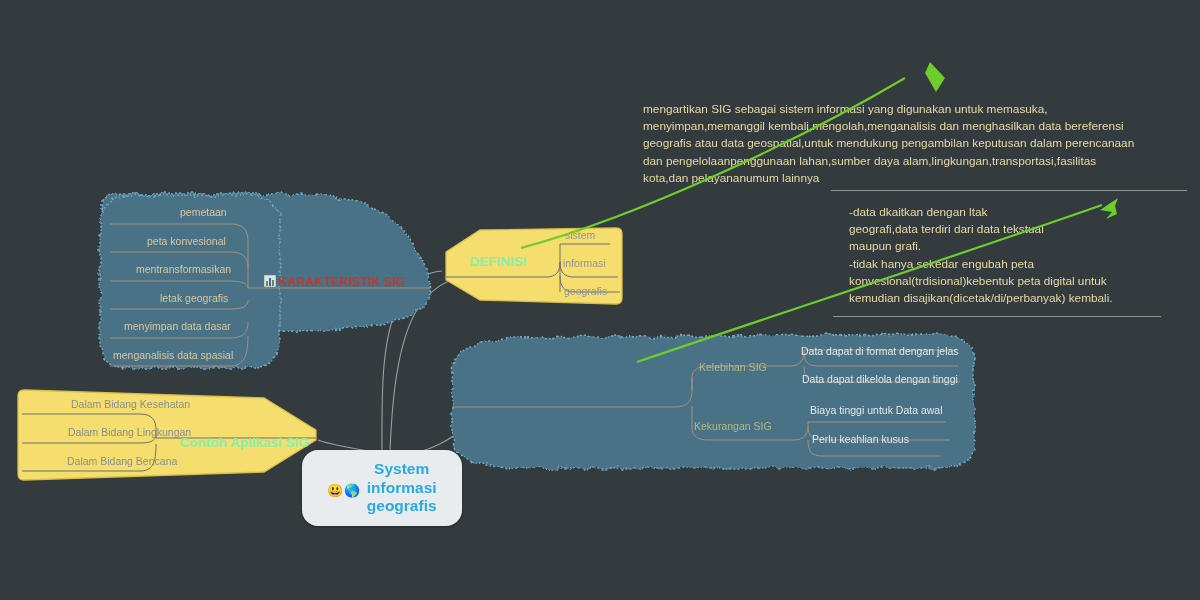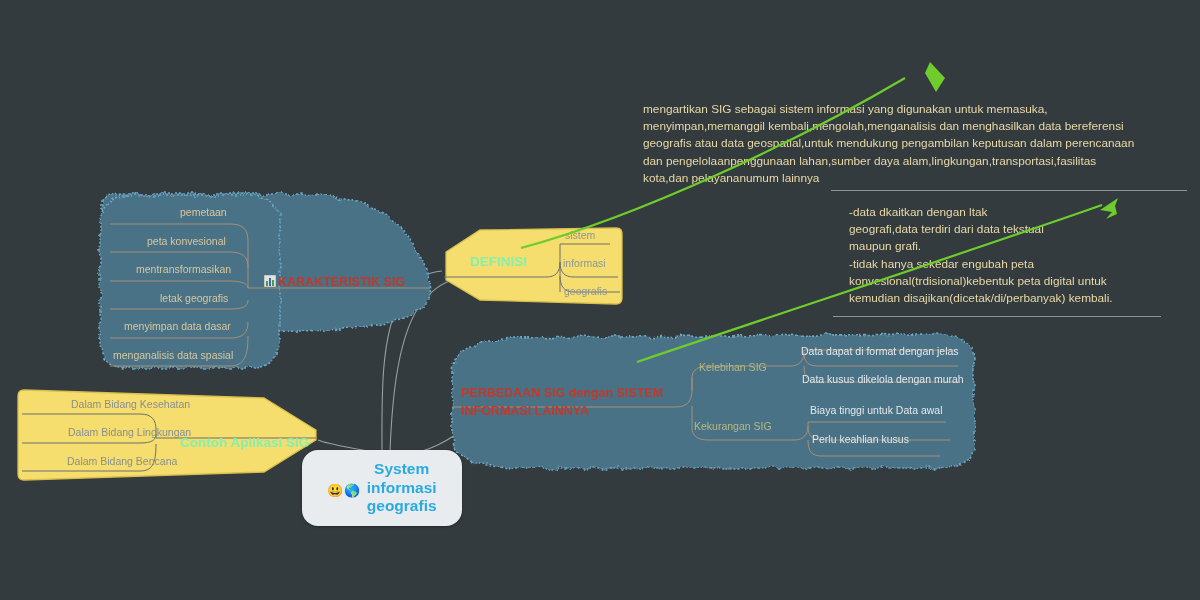--- a/index.html
+++ b/index.html
@@ -250,24 +250,23 @@
       <path d="M692,390 L692,378"></path>
       <path d="M786,366 L790,366 C800,366 804,360 804,352 L804,350 L956,350"></path>
       <path d="M804,352 C804,362 808,366 818,366 L958,366"></path>
       <path d="M804,366 C804,378 808,382 818,382 L960,382"></path>
       <path d="M692,406 L692,428 C692,436 698,440 708,440 L790,440"></path>
       <path d="M790,440 L794,440 C804,440 808,434 808,426 L808,422 L946,422"></path>
       <path d="M808,426 C808,436 812,440 822,440 L950,440"></path>
       <path d="M808,440 C808,452 812,456 822,456 L940,456"></path>
     </g>
   </svg>
-  <div class="cloud-title" id="perbedaan-title">PERBEDAAN SIG dengan SISTEM INFORMASI LAINNYA</div>
   <div class="cloud-child olive" style="left:699px; top:361px;">Kelebihan SIG</div>
   <div class="cloud-child light" style="left:801px; top:345px;">Data dapat di format dengan jelas</div>
-  <div class="cloud-child light" style="left:802px; top:373px;">Data kusus dikelola dengan murah</div>
+  <div class="cloud-child light" style="left:802px; top:373px;">Data dapat dikelola dengan tinggi</div>
   <div class="cloud-child olive" style="left:694px; top:420px;">Kekurangan SIG</div>
   <div class="cloud-child light" style="left:810px; top:404px;">Biaya tinggi untuk Data awal</div>
   <div class="cloud-child light" style="left:812px; top:433px;">Perlu keahlian kusus</div>
 
   <div id="central-node">
     <span id="central-emojis">😃🌎</span>
     <span id="central-label" style="white-space: pre-line;">System
 informasi
 geografis</span>
   </div>

